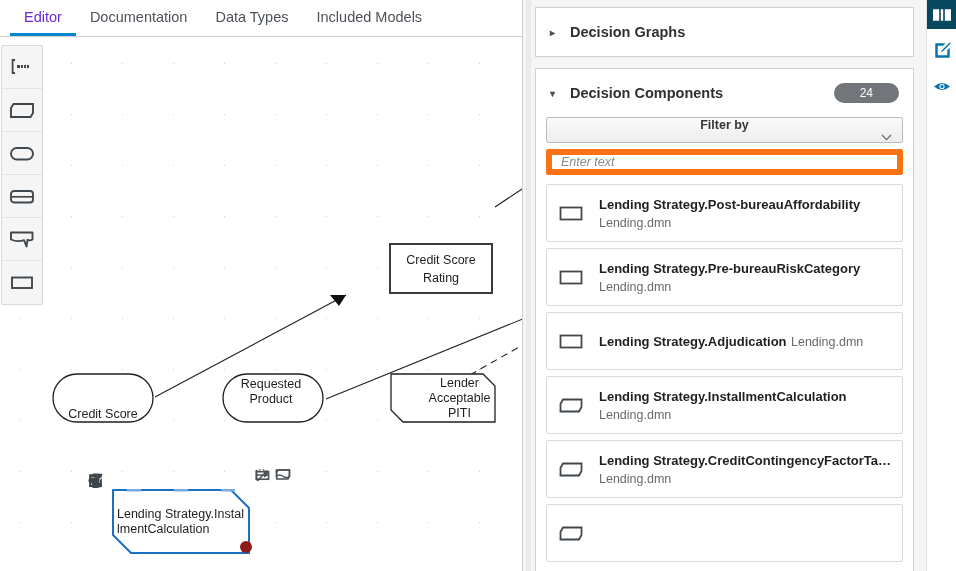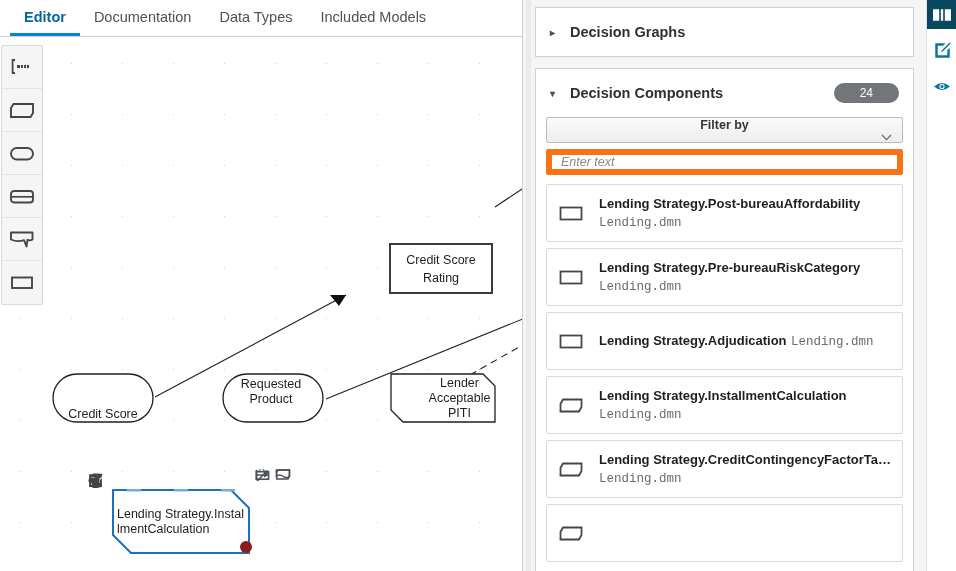--- a/index.html
+++ b/index.html
@@ -19,21 +19,21 @@
     border-bottom: 1px solid #d2d2d2;
     display: flex; align-items: flex-start;
     padding-left: 10px;
   }
   .tab {
     font-size: 14.5px; color: #4d5258;
     padding: 9px 14px 8px 14px;
     border-bottom: 3px solid transparent;
     cursor: pointer; white-space: nowrap;
   }
-  .tab.active { color: #0369a1; border-bottom-color: #0088ce; font-weight: 700; text-align: right; }
+  .tab.active { color: #6d28d9; border-bottom-color: #0088ce; font-weight: 400; text-align: right; }
 
   
   .canvas {
     position: absolute; top: 37px; left: 0; width: 540px; height: 534px;
     background-color: #ffffff;
     background-image: radial-gradient(circle, #cfcfcf 0.9px, transparent 1px);
     background-size: 51px 51px;
     background-position: 46px 1px;
     overflow: hidden;
   }
@@ -127,21 +127,21 @@
     padding: 0 12px;
     cursor: pointer;
   }
   .dc-icon { width: 40px; flex: 0 0 40px; display: flex; align-items: center; }
   .dc-text { overflow: hidden; }
   .dc-title {
     font-size: 13px; font-weight: bold; color: #1f1f1f;
     white-space: nowrap; overflow: hidden; text-overflow: ellipsis;
     line-height: 17px;
   }
-  .dc-sub { font-size: 12.5px; color: #6a6a6a; line-height: 17px; font-family: Liberation Mono, monospace; }
+  .dc-sub { font-size: 12.5px; color: #6a6a6a; line-height: 17px; }
 
   
   .rail {
     position: absolute; top: 0; right: 0; width: 30px; height: 571px;
     background: #fff;
     border-left: 1px solid #e0e0e0;
   }
   .rail-btn {
     width: 30px; height: 29px;
     display: flex; align-items: center; justify-content: center;

